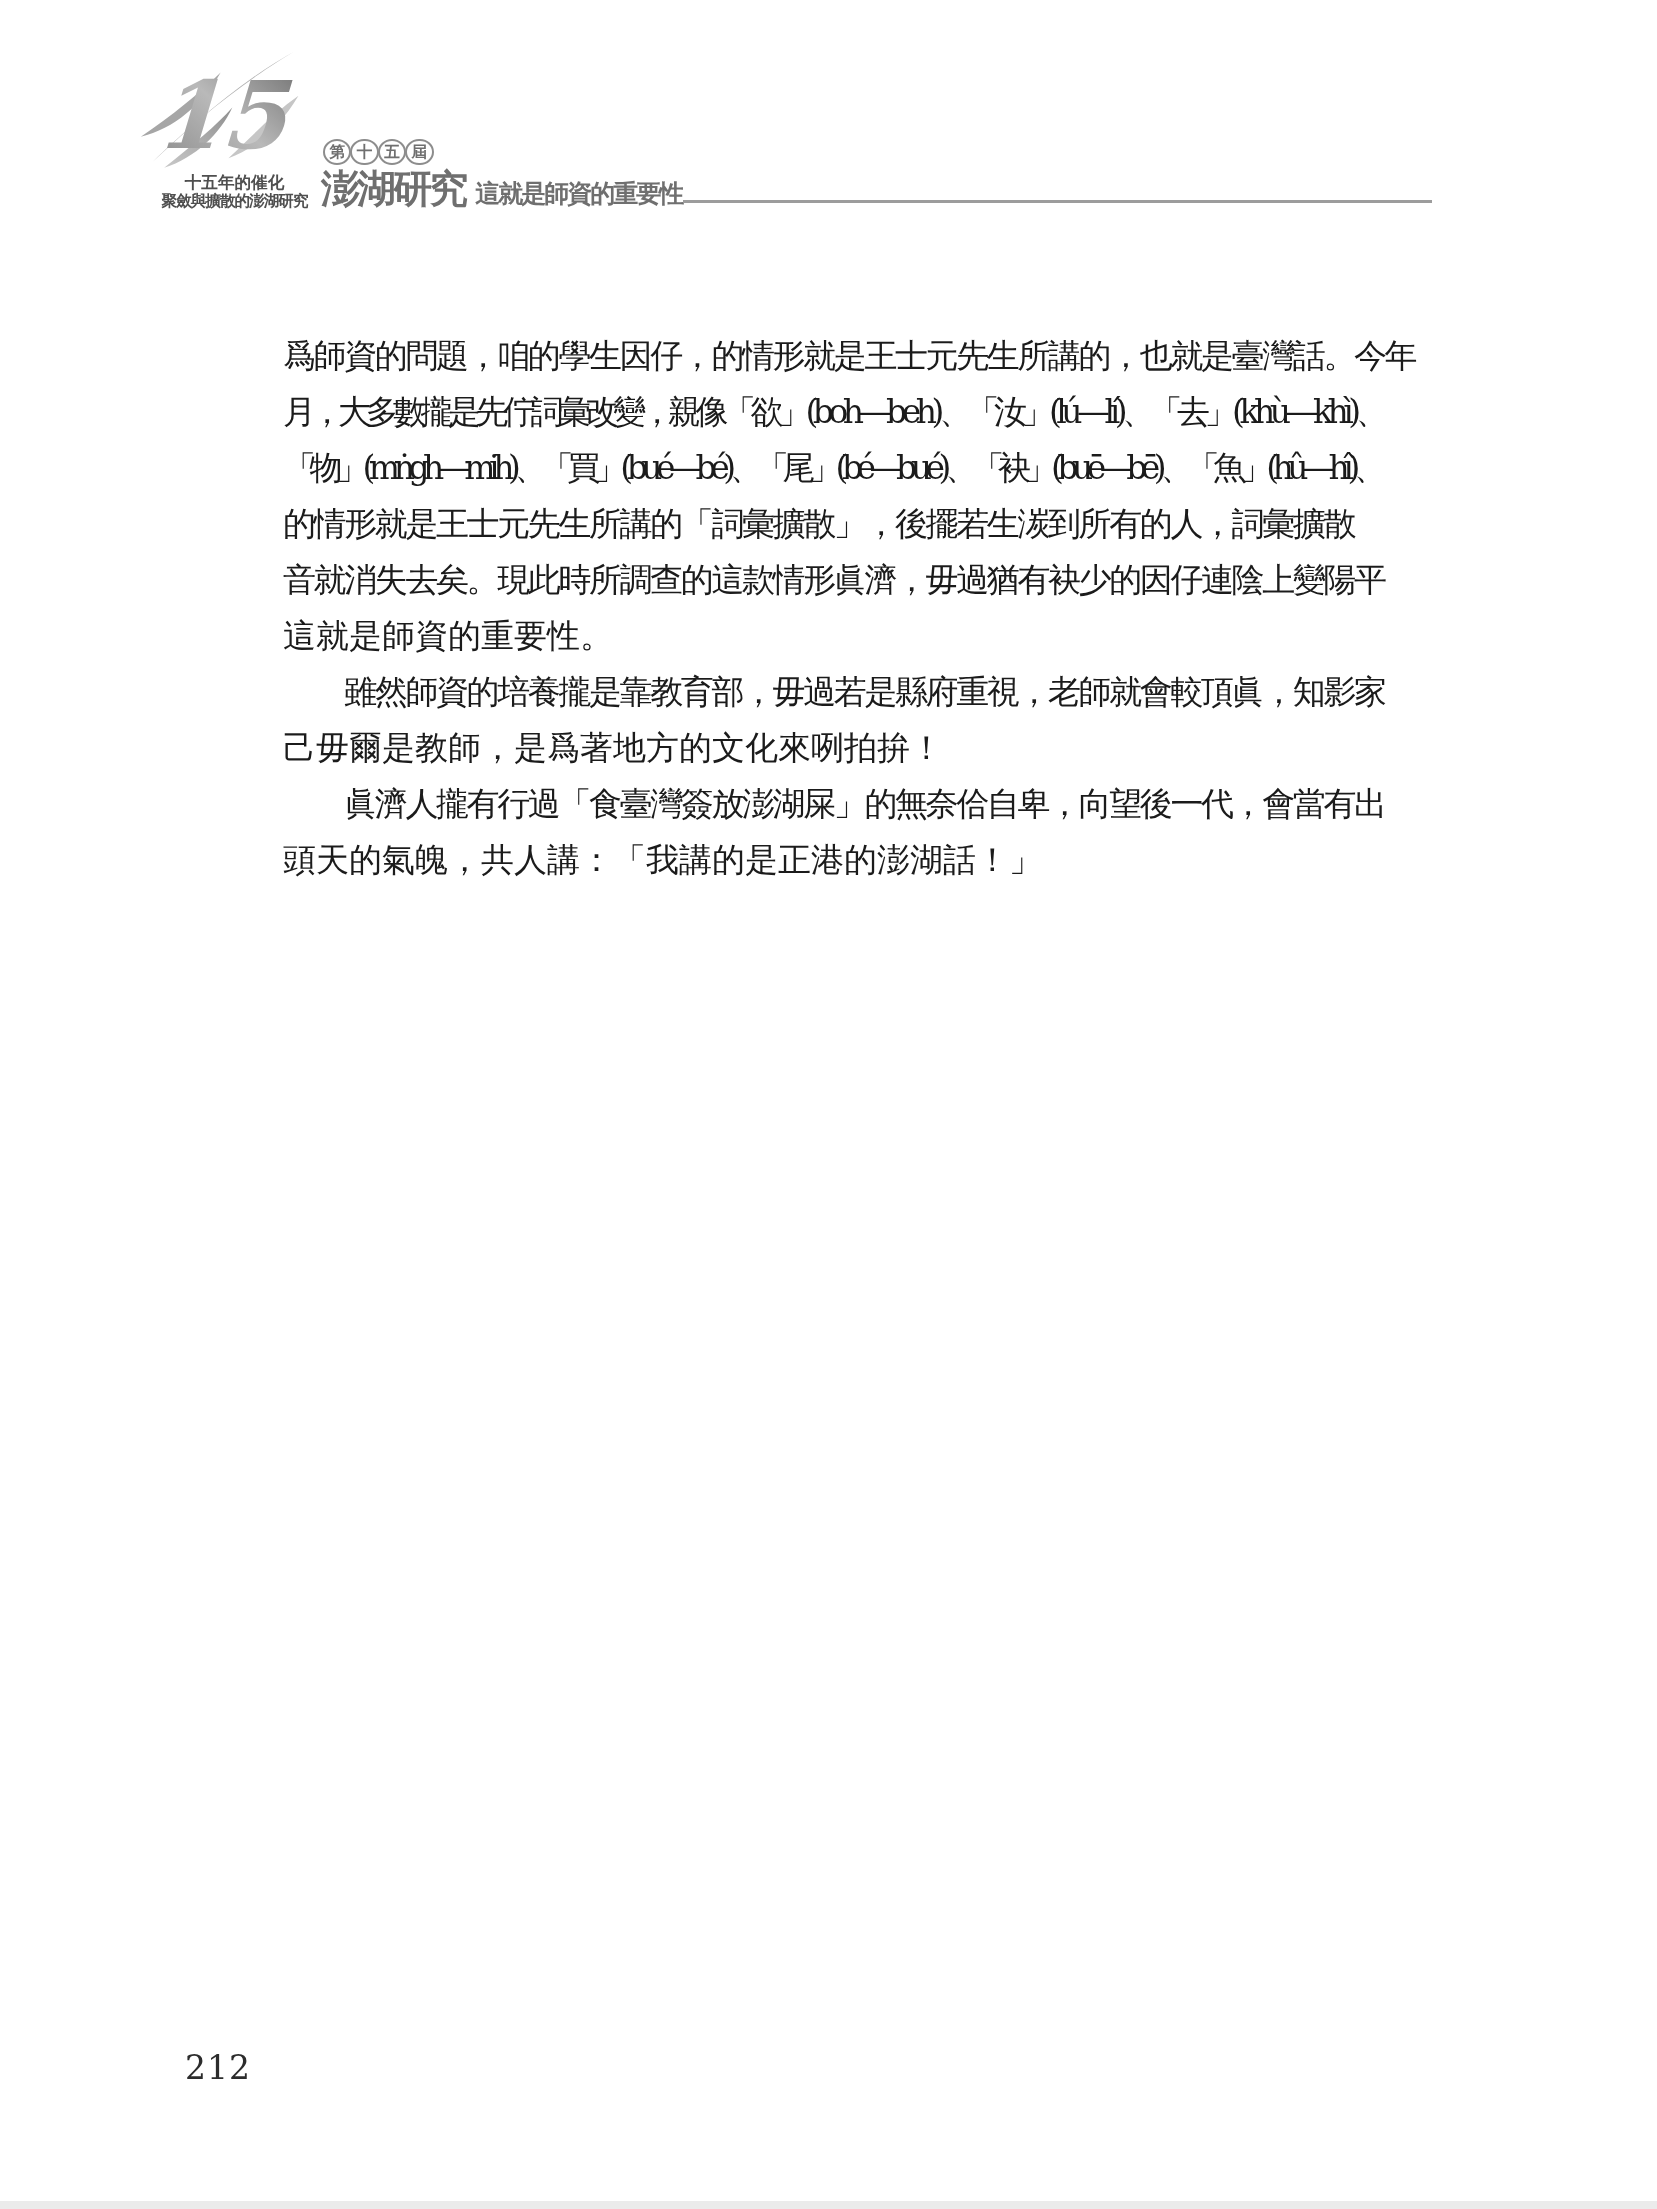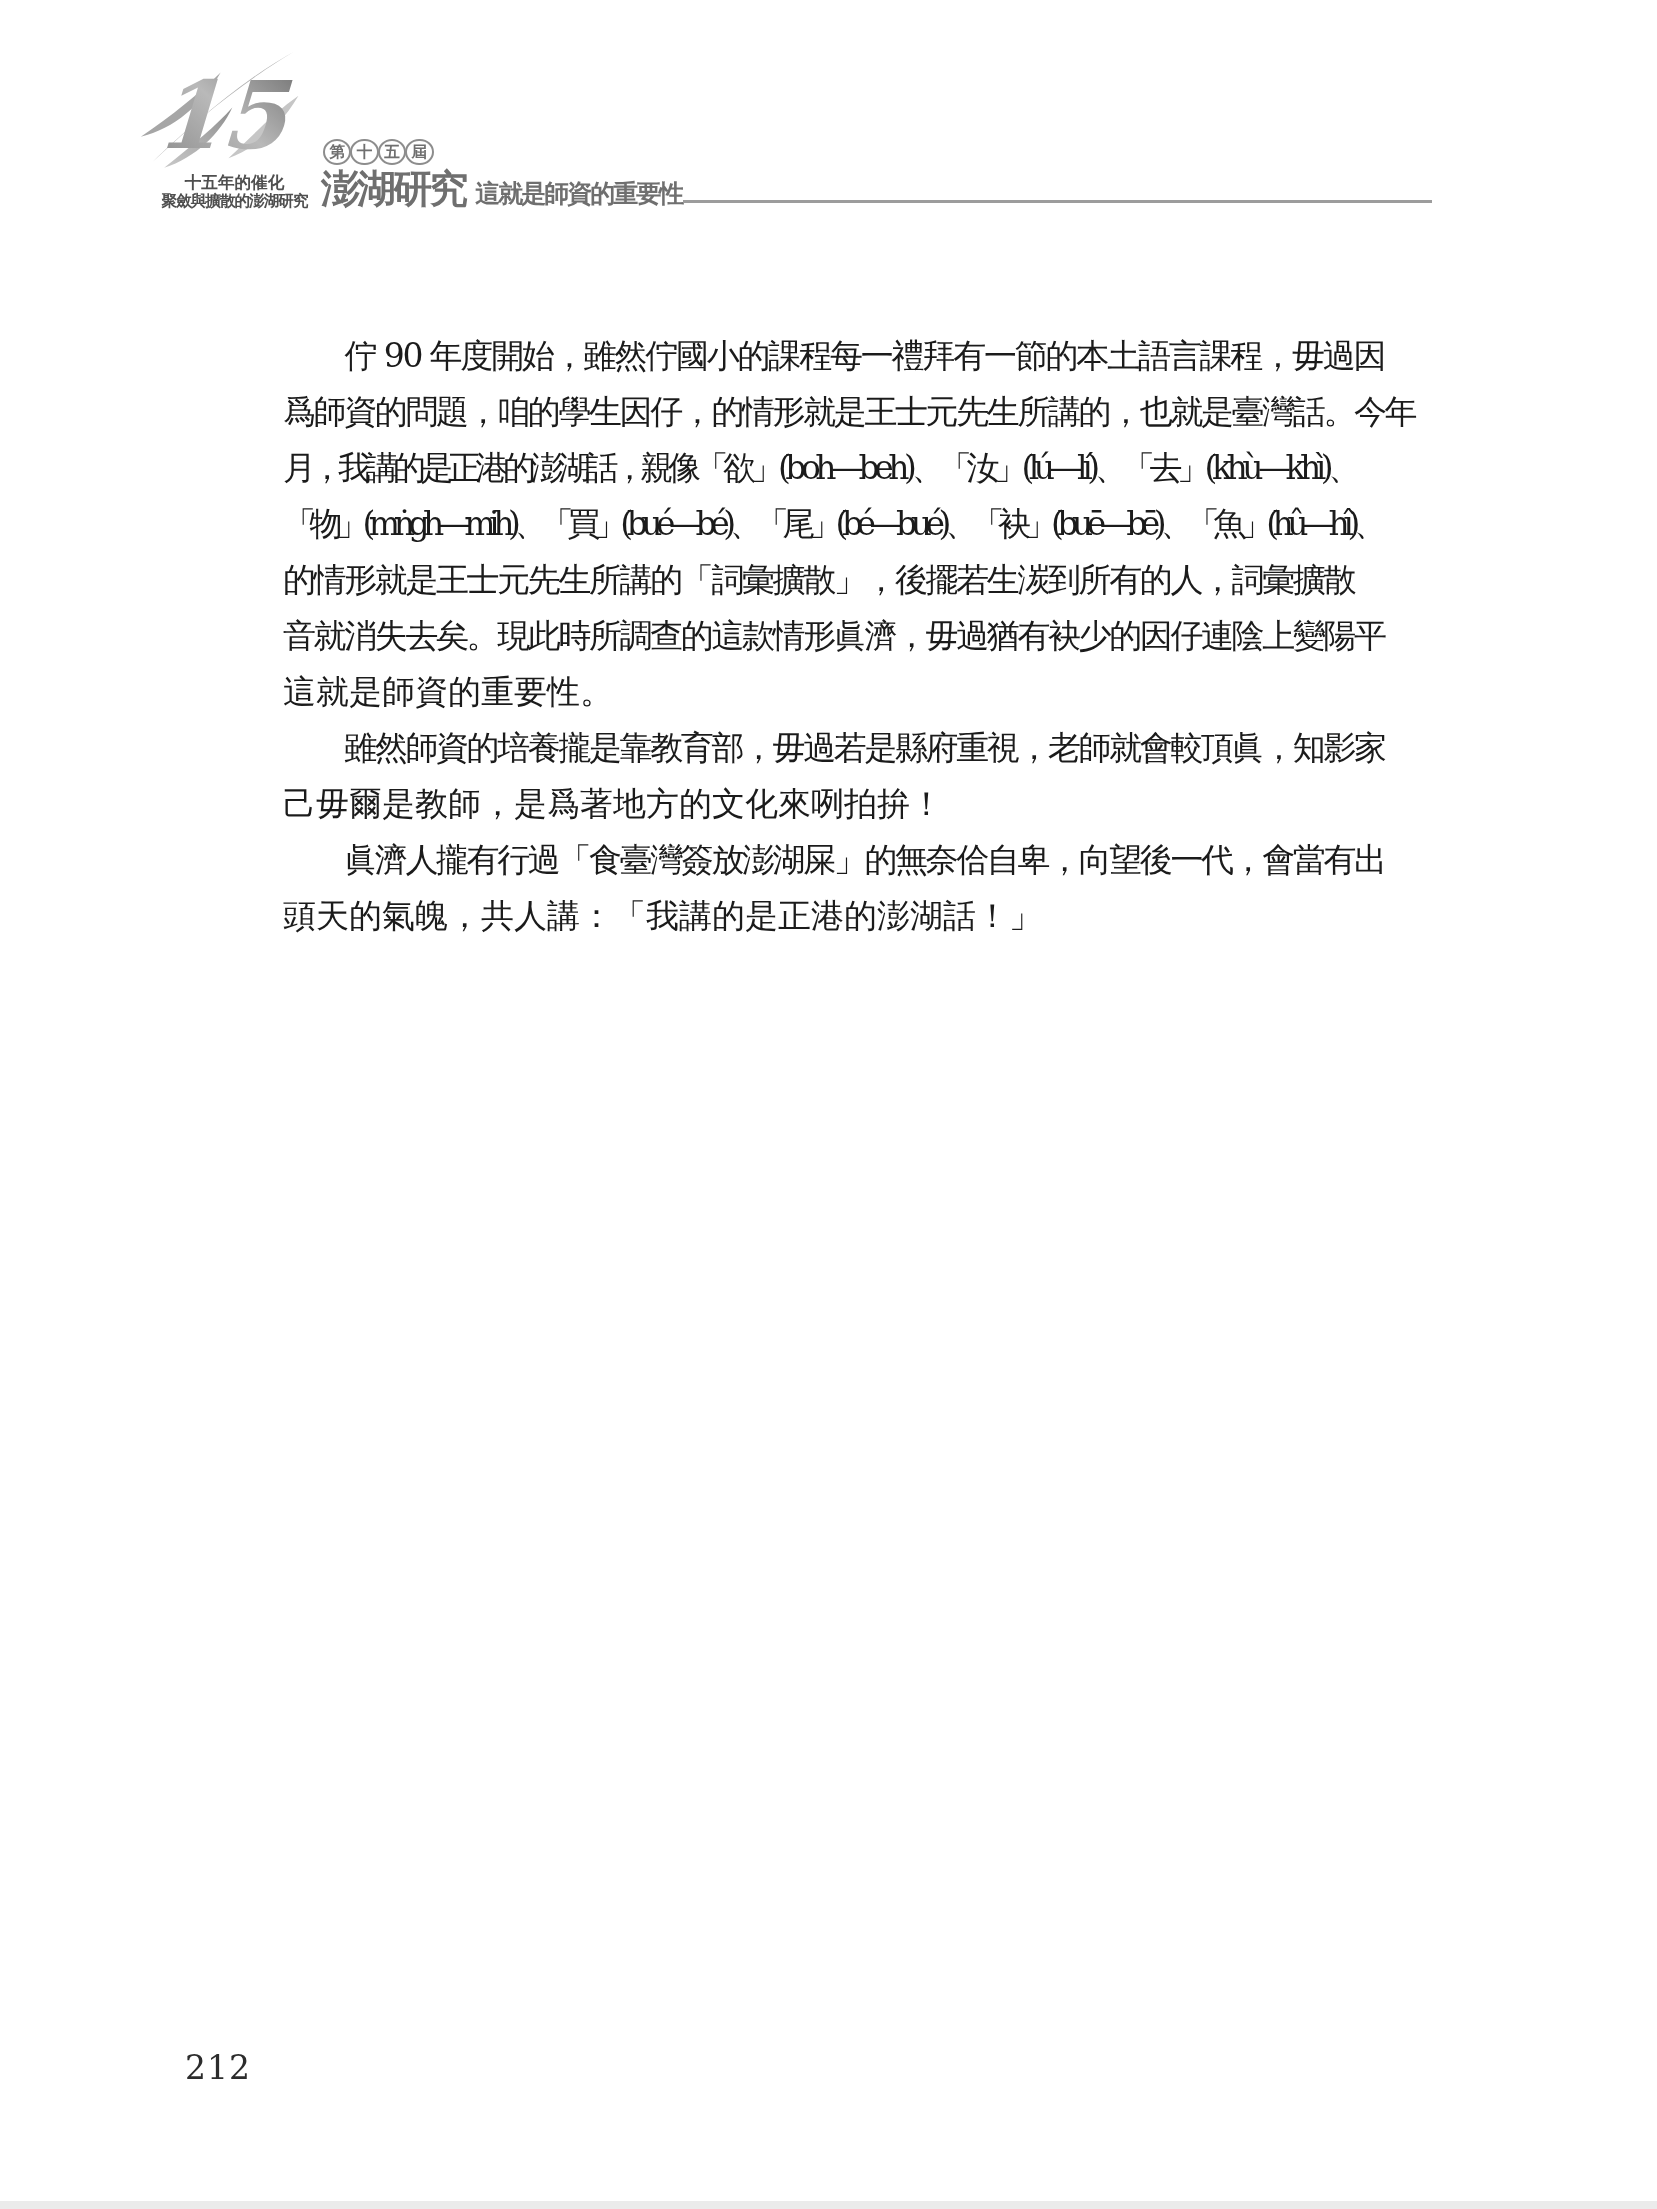--- a/index.html
+++ b/index.html
@@ -137,23 +137,22 @@
     </div>
 
   <div id="title-row">
     <span id="title-main">澎湖研究</span>
     <span id="title-sub">這就是師資的重要性</span>
   </div>
 
   <div id="header-rule"></div>
 
   <div id="bodytext">
-      <div class="tline"><span class="tmeasure" style="letter-spacing: -2.2px;">　　佇 90 年度開始，雖然佇國小的課程每一禮拜有一節的本土語言課程，毋過因</span></div>
       <div class="tline"><span class="tmeasure" style="letter-spacing: -2.4px;">爲師資的問題，咱的學生因仔，的情形就是王士元先生所講的，也就是臺灣話。今年</span></div>
-      <div class="tline"><span class="tmeasure" style="letter-spacing: -5.5px;">月，我講的是正港的澎湖話，親像「欲」(boh—beh)、「汝」(lú—lí)、「去」(khù—khì)、</span></div>
+      <div class="tline"><span class="tmeasure" style="letter-spacing: -5.5px;">月，大多數攏是先佇詞彙改變，親像「欲」(boh—beh)、「汝」(lú—lí)、「去」(khù—khì)、</span></div>
       <div class="tline"><span class="tmeasure" style="letter-spacing: -6.5px;">「物」(mṅgh—mih)、「買」(bué—bé)、「尾」(bé—bué)、「袂」(buē—bē)、「魚」(hû—hî)、</span></div>
       <div class="tline"><span class="tmeasure" style="letter-spacing: -2.4px;">的情形就是王士元先生所講的「詞彙擴散」，後擺若生湠到所有的人，詞彙擴散</span></div>
       <div class="tline"><span class="tmeasure" style="letter-spacing: -2.4px;">音就消失去矣。現此時所調查的這款情形眞濟，毋過猶有袂少的因仔連陰上變陽平</span></div>
       <div class="tline para-end"><span class="tmeasure">這就是師資的重要性。</span></div>
       <div class="tline"><span class="tmeasure" style="letter-spacing: -2.4px;">　　雖然師資的培養攏是靠教育部，毋過若是縣府重視，老師就會較頂眞，知影家</span></div>
       <div class="tline para-end"><span class="tmeasure">己毋爾是教師，是爲著地方的文化來咧拍拚！</span></div>
       <div class="tline"><span class="tmeasure" style="letter-spacing: -2.4px;">　　眞濟人攏有行過「食臺灣簽放澎湖屎」的無奈佮自卑，向望後一代，會當有出</span></div>
       <div class="tline para-end"><span class="tmeasure">頭天的氣魄，共人講：「我講的是正港的澎湖話！」</span></div>
     </div>
 

